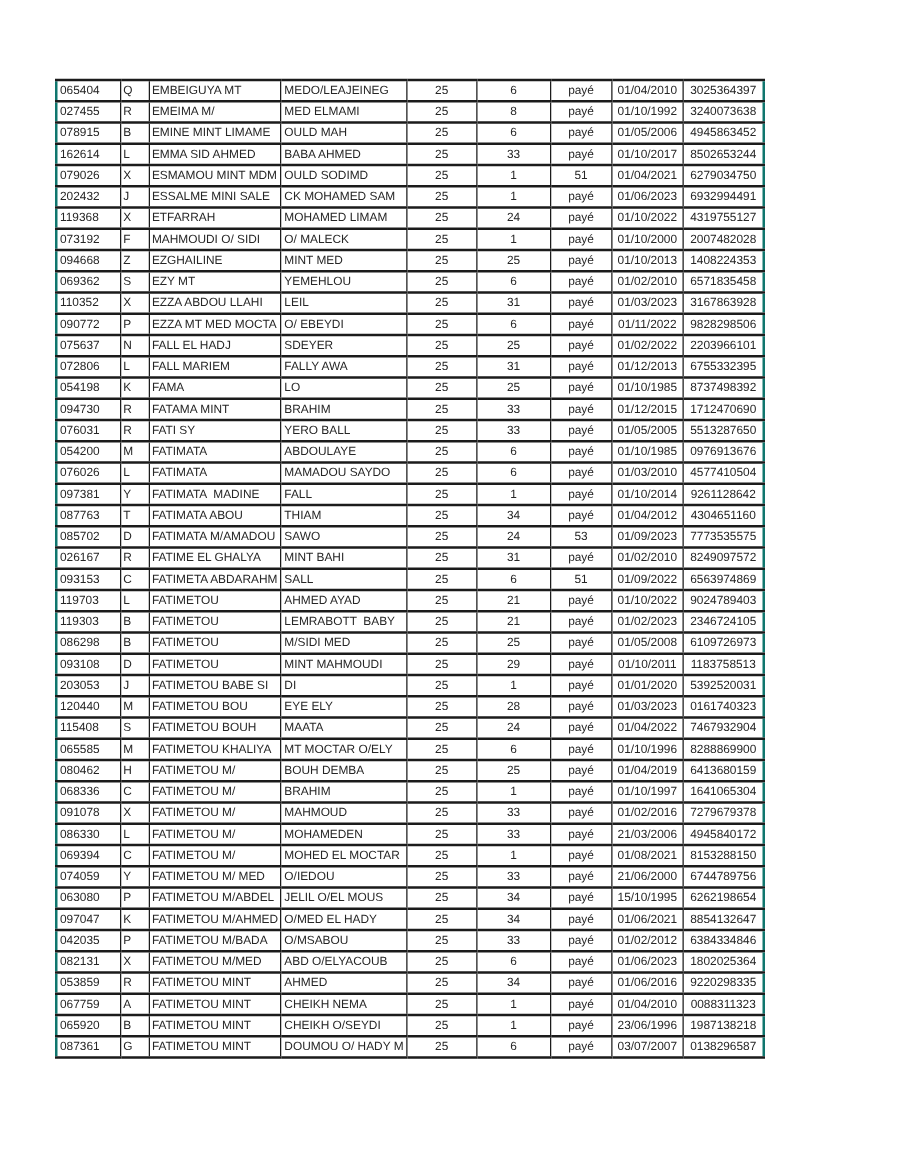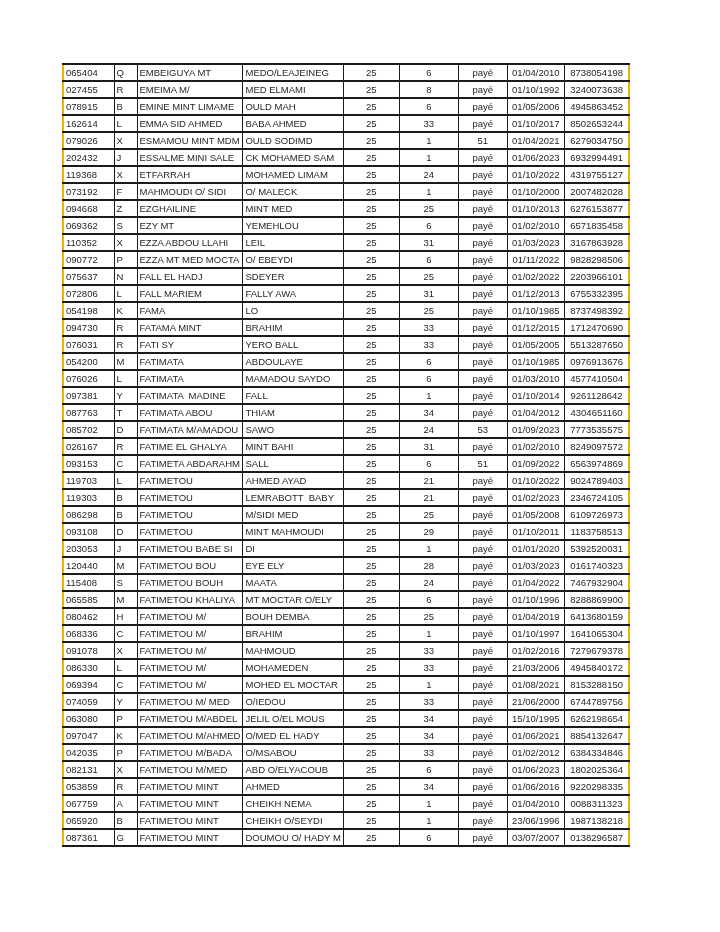--- a/index.html
+++ b/index.html
@@ -6,25 +6,25 @@
   .page {
     position: relative;
     width: 720px;
     height: 932px;
     background: #ffffff;
     font-family: "Liberation Sans", sans-serif;
     overflow: hidden;
   }
   table.payroll {
     position: absolute;
-    left: 62px;
+    left: 44px;
     top: 63px;
     border-collapse: collapse;
     table-layout: fixed;
-    border: 2px solid #eab308;
+    border: 2px solid #0f766e;
   }
   table.payroll td {
     border-left: 1px solid #1b1b1b;
     border-right: 1px solid #1b1b1b;
     border-top: 2px solid #1b1b1b;
     border-bottom: 2px solid #1b1b1b;
     height: 15px;
     font-size: 9.5px;
     line-height: 15px;
     color: #262626;
@@ -66,21 +66,21 @@
     <tbody>
         <tr>
           <td class="c0">065404</td>
           <td class="c1">Q</td>
           <td class="c2">EMBEIGUYA MT</td>
           <td class="c3">MEDO/LEAJEINEG</td>
           <td class="c4">25</td>
           <td class="c5">6</td>
           <td class="c6">payé</td>
           <td class="c7">01/04/2010</td>
-          <td class="c8">8738054198</td>
+          <td class="c8">3025364397</td>
         </tr>
         <tr>
           <td class="c0">027455</td>
           <td class="c1">R</td>
           <td class="c2">EMEIMA M/</td>
           <td class="c3">MED ELMAMI</td>
           <td class="c4">25</td>
           <td class="c5">8</td>
           <td class="c6">payé</td>
           <td class="c7">01/10/1992</td>
@@ -154,21 +154,21 @@
         </tr>
         <tr>
           <td class="c0">094668</td>
           <td class="c1">Z</td>
           <td class="c2">EZGHAILINE</td>
           <td class="c3">MINT MED</td>
           <td class="c4">25</td>
           <td class="c5">25</td>
           <td class="c6">payé</td>
           <td class="c7">01/10/2013</td>
-          <td class="c8">6276153877</td>
+          <td class="c8">1408224353</td>
         </tr>
         <tr>
           <td class="c0">069362</td>
           <td class="c1">S</td>
           <td class="c2">EZY MT</td>
           <td class="c3">YEMEHLOU</td>
           <td class="c4">25</td>
           <td class="c5">6</td>
           <td class="c6">payé</td>
           <td class="c7">01/02/2010</td>

